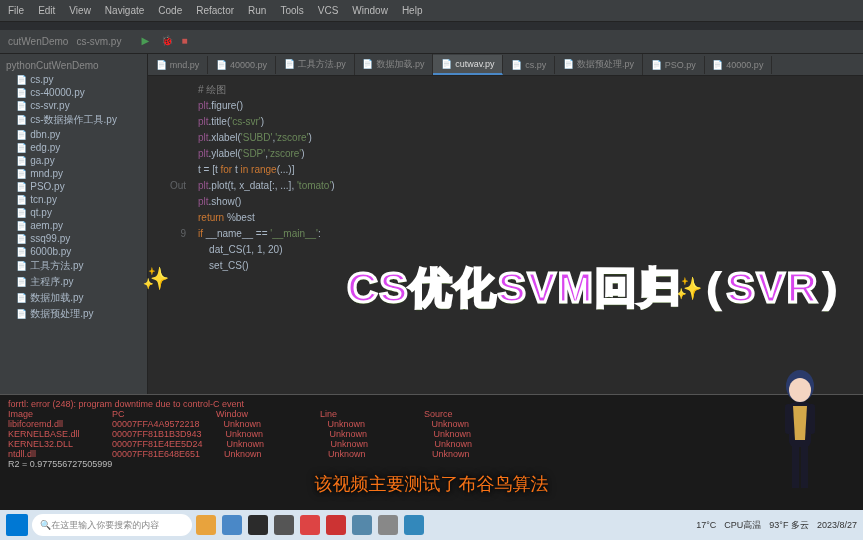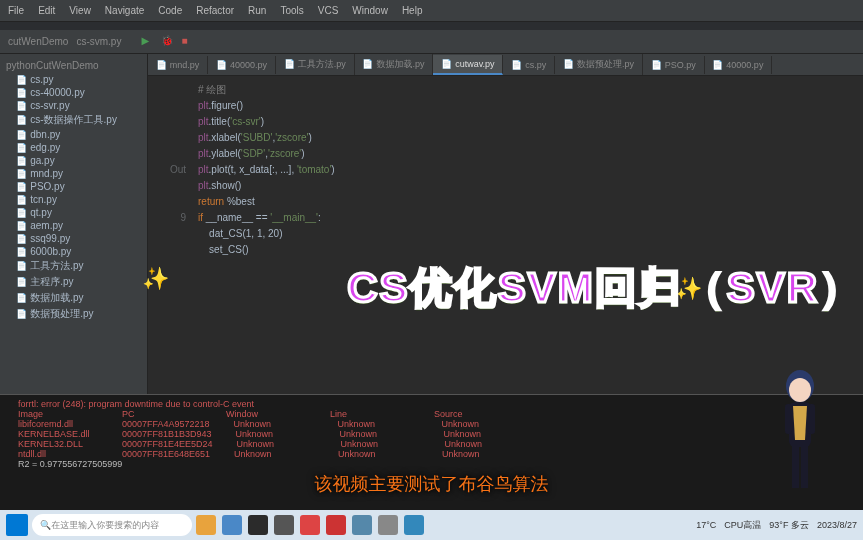--- a/index.html
+++ b/index.html
@@ -27,21 +27,21 @@
 
 .code { flex: 1; padding: 6px 0; font-family: Consolas, monospace; font-size: 10px; line-height: 16px; color: #a9b7c6; }
 .code .line { display: flex; }
 .code .gutter { width: 50px; text-align: right; color: #606366; padding-right: 12px; flex-shrink: 0; }
 .code .content { white-space: pre; }
 .kw { color: #cc7832; }
 .str { color: #6a8759; }
 .comment { color: #808080; }
 .obj { color: #94558d; }
 
-.bottom-panel { background: #1a1a1a; height: 120px; border-top: 1px solid #555; font-family: Consolas, monospace; font-size: 9px; color: #bbb; padding: 4px 18px; overflow: hidden; }
+.bottom-panel { background: #1a1a1a; height: 120px; border-top: 1px solid #555; font-family: Consolas, monospace; font-size: 9px; color: #bbb; padding: 4px 8px; overflow: hidden; }
 .bottom-panel .err { color: #cc5555; }
 .bottom-panel .row { display: flex; gap: 24px; }
 .bottom-panel .row span { min-width: 80px; }
 
 .statusbar { height: 18px; background: #3c3f41; display: flex; align-items: center; font-size: 9px; color: #888; padding: 0 8px; gap: 12px; justify-content: flex-end; border-top: 1px solid #232323; }
 
 .taskbar { position: absolute; bottom: 0; left: 0; right: 0; height: 30px; background: #d8e4ef; display: flex; align-items: center; padding: 0 6px; gap: 4px; font-size: 10px; }
 .taskbar .start { width: 22px; height: 22px; background: #0078d4; border-radius: 2px; }
 .taskbar .search { flex: 0 0 160px; height: 22px; background: #fff; border-radius: 11px; padding: 0 8px; display: flex; align-items: center; font-size: 9px; color: #888; }
 .taskbar .icons { display: flex; gap: 6px; }
@@ -146,20 +146,24 @@
         </div>
         <div class="line">
           <div class="gutter"></div>
           <div class="content"><span class="obj">plt</span>.xlabel(<span class="str">'SUBD'</span>,<span class="str">'zscore'</span>)</div>
         </div>
         <div class="line">
           <div class="gutter"></div>
           <div class="content"><span class="obj">plt</span>.ylabel(<span class="str">'SDP'</span>,<span class="str">'zscore'</span>)</div>
         </div>
         <div class="line">
+          <div class="gutter"></div>
+          <div class="content">t = [t <span class="kw">for</span> t <span class="kw">in</span> <span class="kw">range</span>(...)]</div>
+        </div>
+        <div class="line">
           <div class="gutter">Out</div>
           <div class="content"><span class="obj">plt</span>.plot(t, x_data[:, ...], <span class="str">'tomato'</span>)</div>
         </div>
         <div class="line">
           <div class="gutter"></div>
           <div class="content"><span class="obj">plt</span>.show()</div>
         </div>
         <div class="line">
           <div class="gutter"></div>
           <div class="content"></div>

